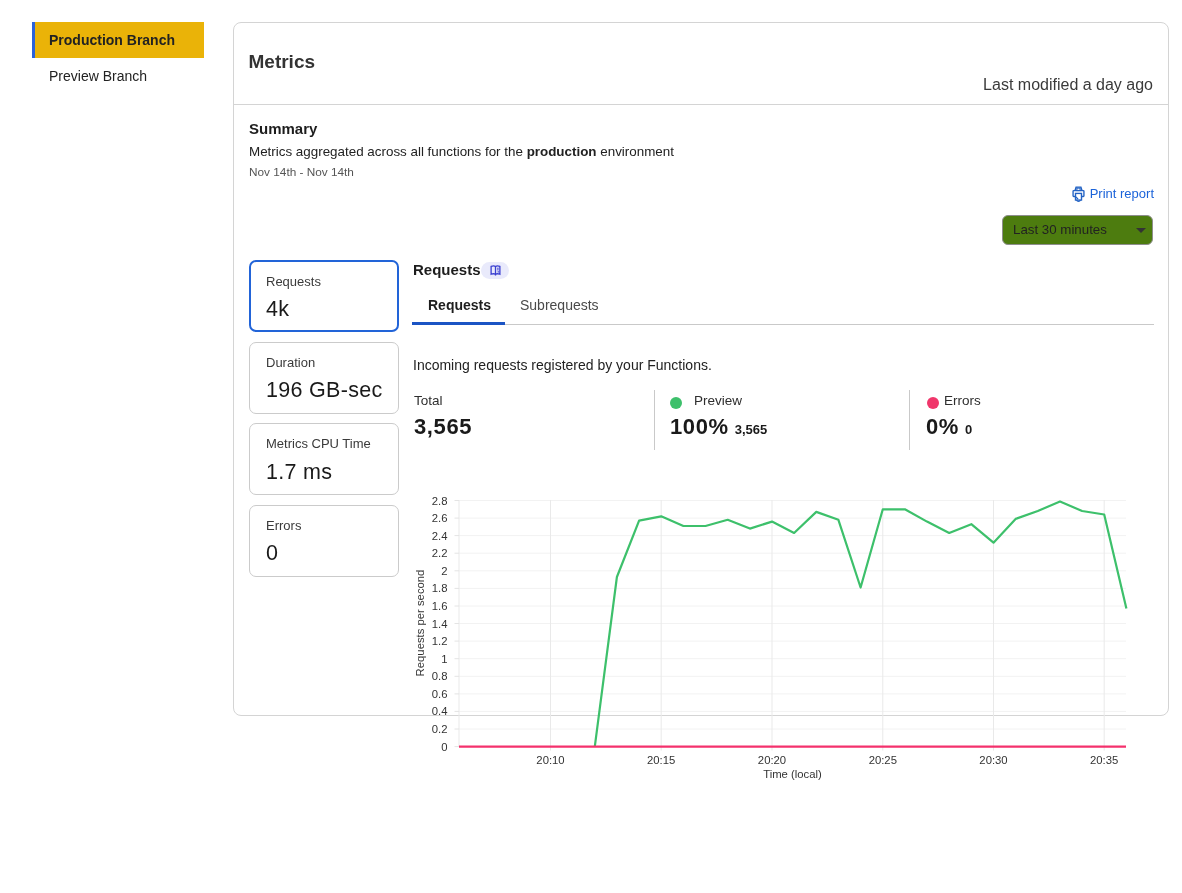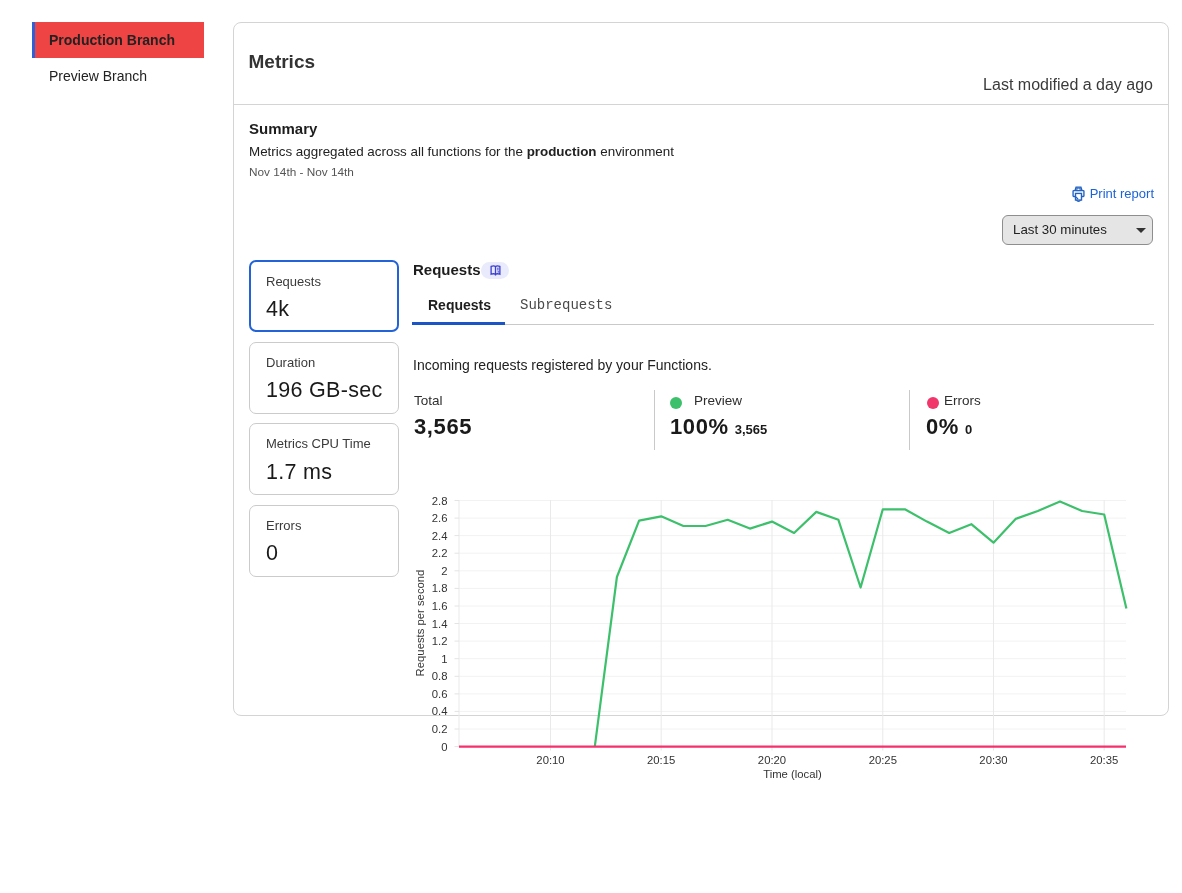--- a/index.html
+++ b/index.html
@@ -1,56 +1,56 @@
 <!DOCTYPE html>
 <html><head>
 <meta charset="utf-8">
 <style>
   * { box-sizing: border-box; margin: 0; padding: 0; }
   html,body { width:1182px; height:893px; background:#fff; font-family:"Liberation Sans", sans-serif; color:#1d1d1d; }
   .abs { position:absolute; }
 
   
-  .nav-item1 { left:32px; top:22px; width:172px; height:36px; background:#ef4444; border-left:3px solid #2c62d9; }
+  .nav-item1 { left:32px; top:22px; width:172px; height:36px; background:#eab308; border-left:3px solid #2c62d9; }
   .nav-item1 span { position:absolute; left:14px; top:10px; font-size:14px; font-weight:bold; color:#222; }
   .nav-item2 { left:35px; top:58px; width:169px; height:36px; }
   .nav-item2 span { position:absolute; left:14px; top:10px; font-size:14px; color:#222; }
 
   
   .card { left:233px; top:22px; width:936px; height:694px; background:#fff; border:1px solid #d4d4d4; border-radius:8px; }
   .card-header { position:absolute; left:0; top:0; width:100%; height:82px; border-bottom:1px solid #d4d4d4; }
   .card-title { position:absolute; left:14.5px; top:28px; font-size:19px; font-weight:bold; color:#333; }
   .modified { position:absolute; right:15px; top:53px; font-size:16px; color:#3a3a3a;padding-left:39px; }
 
   .summary-h { left:249px; top:120px; font-size:15px; font-weight:bold; color:#1d1d1d; }
   .summary-p { left:249px; top:144px; font-size:13.4px; color:#222; }
   .summary-d { left:249px; top:165px; font-size:11.8px; color:#555; }
 
   .print { right:28px; top:185px; font-size:13px; color:#1b63d9; }
   
 
-  .select { left:1002px; top:215px; width:151px; height:30px; border:1px solid #8e8e8e; border-radius:6px; background:#e5e5e5; }
+  .select { left:1002px; top:215px; width:151px; height:30px; border:1px solid #8e8e8e; border-radius:6px; background:#4d7c0f; }
   .select .txt { position:absolute; left:10px; top:6px; font-size:13.3px; color:#222; }
   .select .caret { position:absolute; right:6px; top:12px; width:0; height:0; border-left:5px solid transparent; border-right:5px solid transparent; border-top:5.5px solid #333; }
 
   
   .mcard { left:248.5px; width:150px; height:72px; background:#fff; border:1px solid #cbcbcb; border-radius:7px; }
   .mcard.sel { border:2px solid #2264d8; }
   .mcard .lbl { position:absolute; left:16.5px; top:12px; font-size:13px; color:#3a3a3a; }
   .mcard.sel .lbl { left:15.5px; }
   .mcard .val { position:absolute; left:16.5px; top:35.5px; font-size:21.5px; font-weight:normal; color:#1a1a1a; letter-spacing:0.3px; }
   .mcard.sel .val { left:15.5px; top:34.5px; }
 
   
   .rq-h { left:413px; top:261px; font-size:15px; font-weight:bold; color:#1d1d1d; }
   .rq-badge { left:481px; top:262px; width:28px; height:17px; background:#e9eafb; border-radius:9px; }
   .tab-line { left:413px; top:324px; width:741px; height:1px; background:#c9c9c9; }
   .tab-active-line { left:412px; top:322px; width:93px; height:3px; background:#1b54c4; }
   .tab1 { left:428px; top:297px; font-size:14px; font-weight:bold; color:#1d1d1d; }
-  .tab2 { left:520px; top:297px; font-size:14px; color:#4a4a4a;font-family:Liberation Mono, monospace; }
+  .tab2 { left:520px; top:297px; font-size:14px; color:#4a4a4a; }
 
   .incoming { left:413px; top:357px; font-size:14px; color:#222; }
 
   .stat-lbl { font-size:13.5px; color:#2e2e2e; }
   .stat-val { font-size:22px; font-weight:bold; color:#1a1a1a; letter-spacing:0.6px; }
   .stat-sub { font-size:13px; font-weight:bold; color:#1a1a1a; }
   .divider { width:1px; height:60px; background:#c9c9c9; top:390px; }
   .dot { position:absolute; width:12px; height:12px; border-radius:50%; }
 </style>
 </head>

